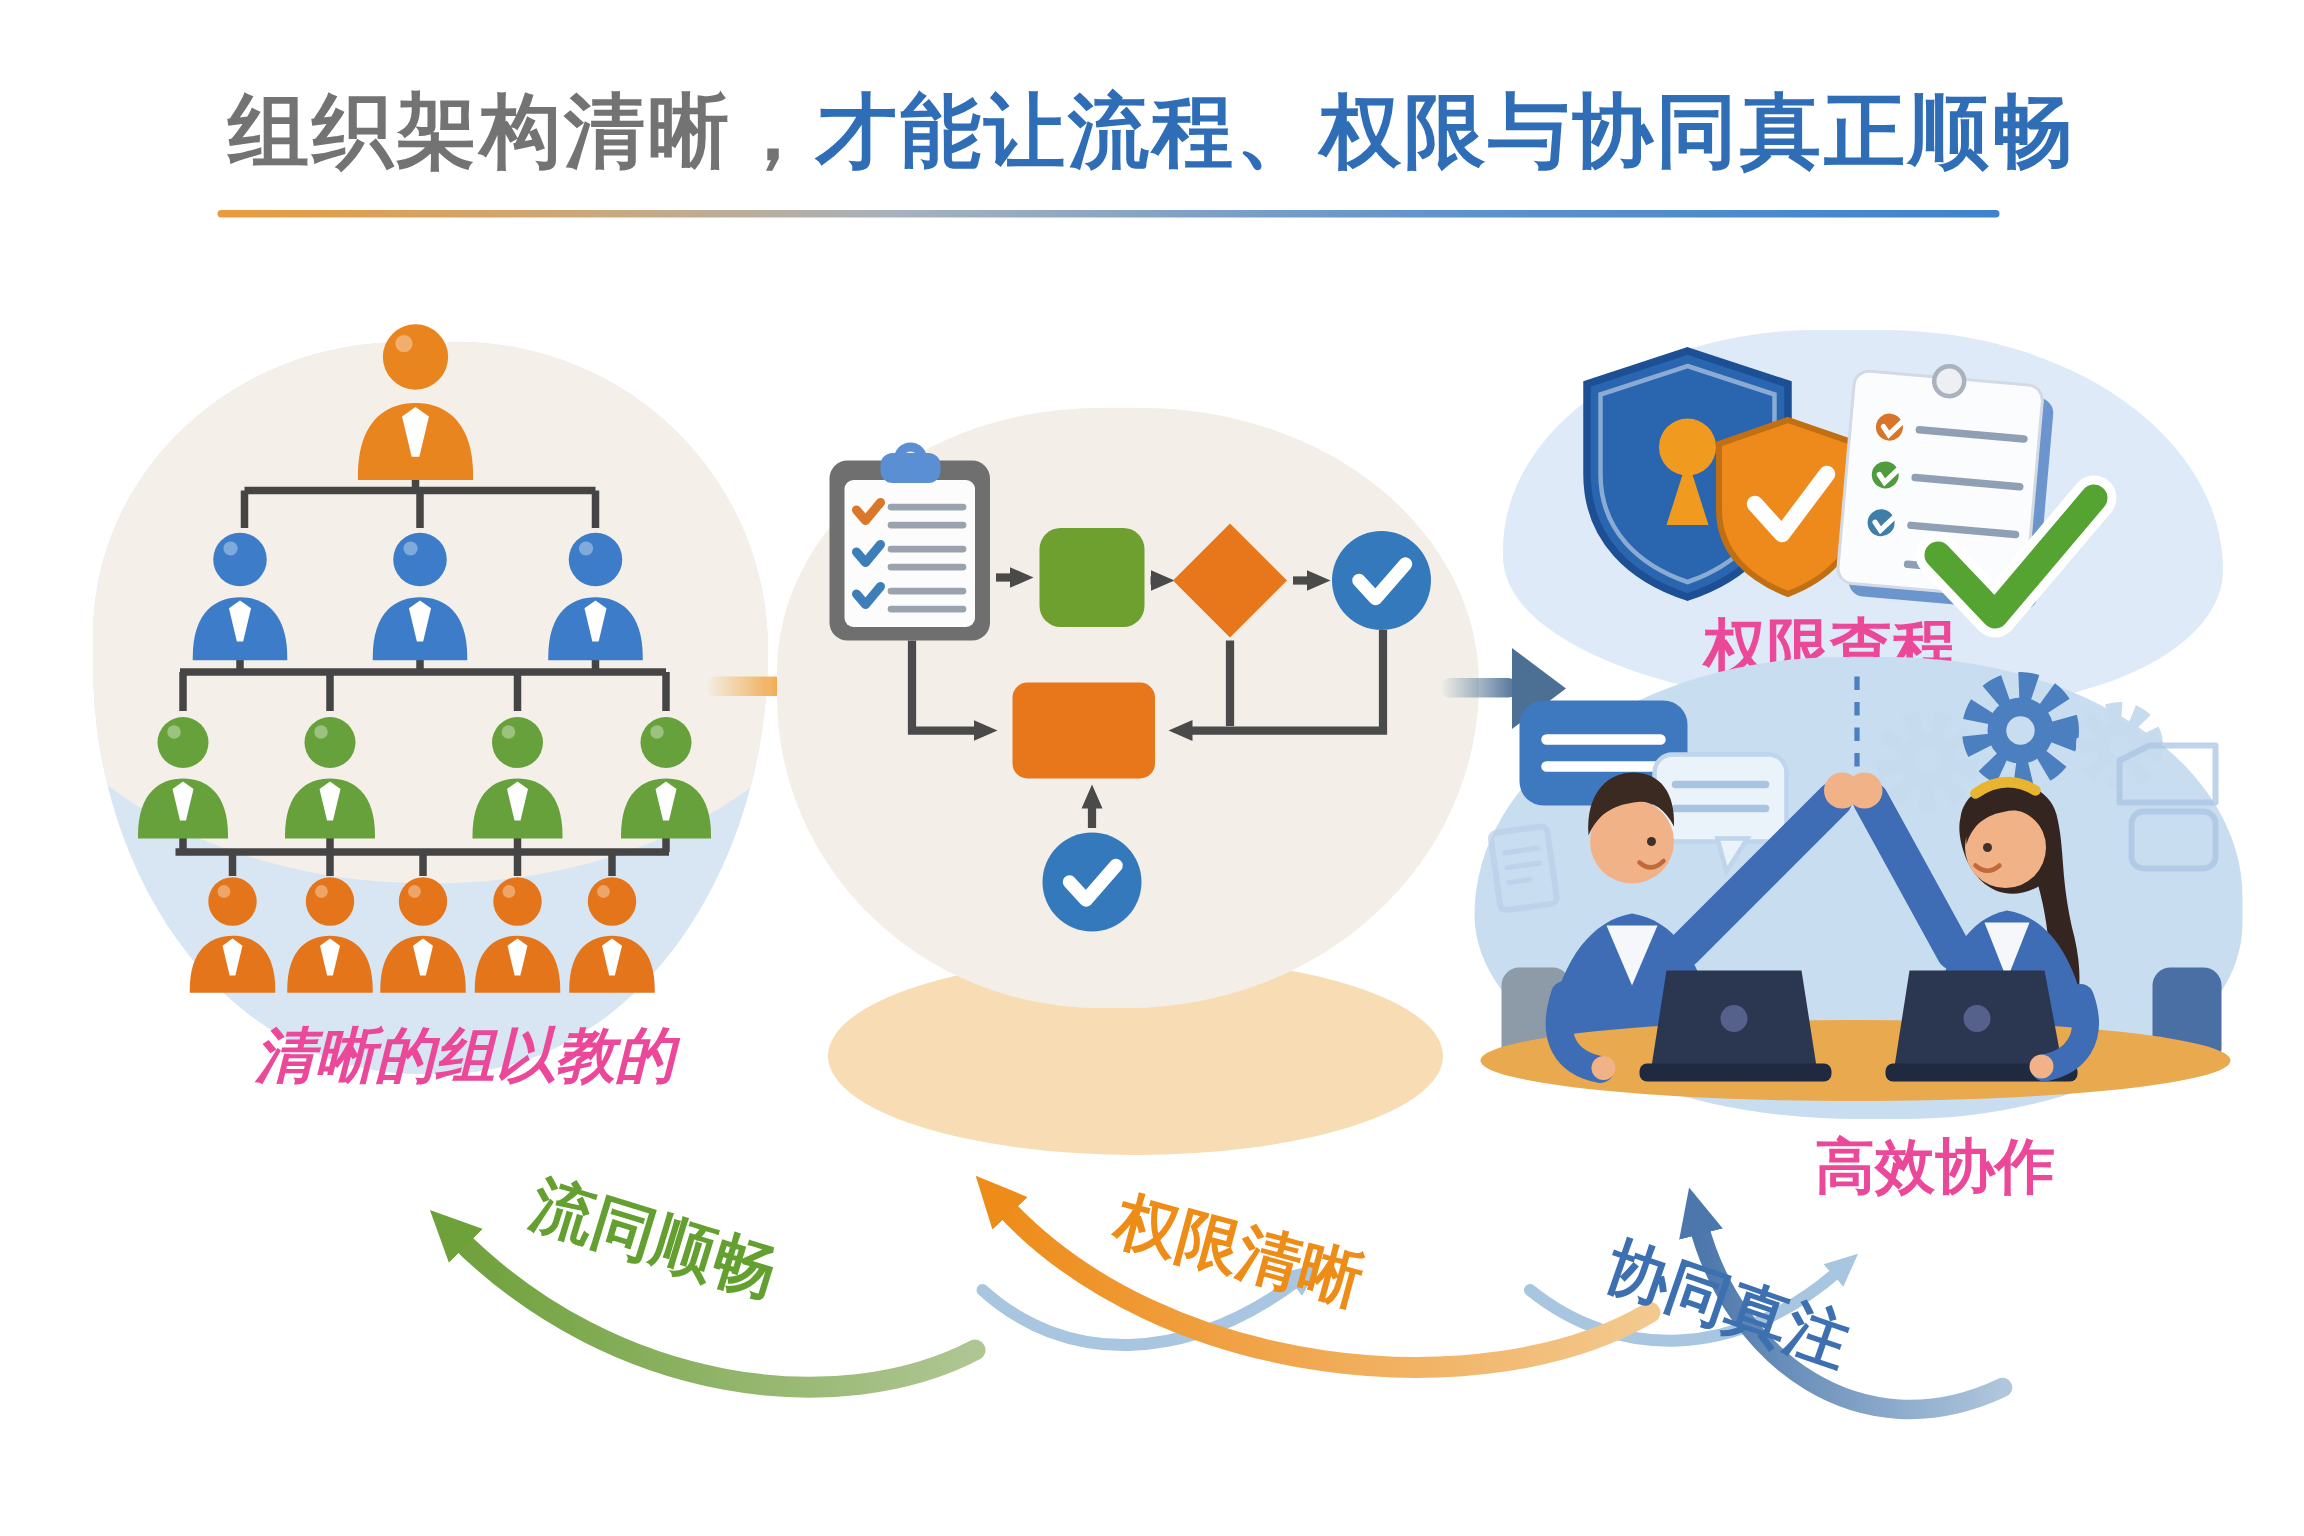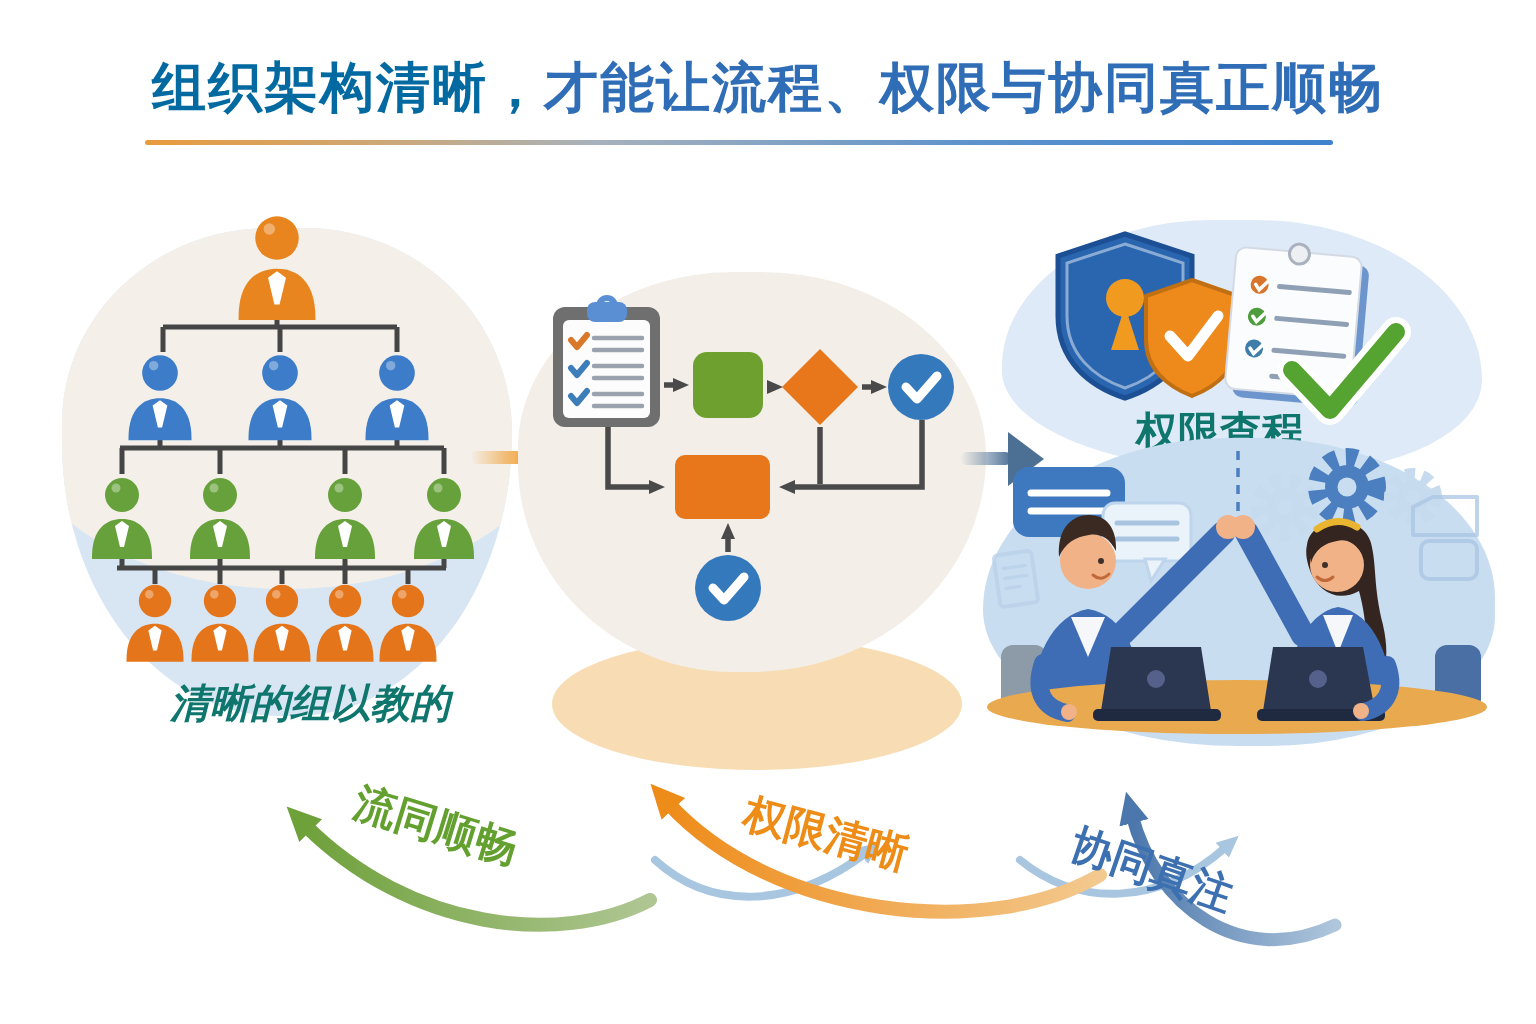--- a/index.html
+++ b/index.html
@@ -1,37 +1,37 @@
 <!DOCTYPE html>
 <html><head>
 <meta charset="utf-8">
 <style>
   html,body{margin:0;padding:0;background:#fff;}
   .stage{position:relative;width:1536px;height:1024px;background:#ffffff;overflow:hidden;
          font-family:"Liberation Sans","DejaVu Sans",sans-serif;}
   .abs{position:absolute;}
   
   .title{left:0;top:52px;width:1536px;text-align:center;font-size:54px;font-weight:900;letter-spacing:2px;white-space:nowrap;}
-  .title .t-orange{color:#0369a1;}
+  .title .t-orange{color:#737373;}
   .title .t-blue{color:#2F6DB6;}
   .title-underline{left:145px;top:140px;width:1188px;height:5px;border-radius:3px;
     background:linear-gradient(to right,#E89B3C 0%,#C9A97E 22%,#A7B2BC 38%,#5D92CC 70%,#3F83CE 100%);}
   
   .blob-left{left:62px;top:228px;width:450px;height:488px;background:#D8E6F4;
     border-radius:46% 46% 48% 48% / 40% 42% 58% 56%;overflow:hidden;}
   .blob-left .cream{position:absolute;left:-14%;top:-6%;width:128%;height:80%;background:#F4F0E9;border-radius:50%;}
   .blob-mid-peach{left:552px;top:638px;width:410px;height:132px;background:#F8DDB4;border-radius:50%;}
   .blob-mid{left:518px;top:272px;width:468px;height:400px;background:#F3EFE8;
     border-radius:46% 48% 50% 46% / 44% 46% 54% 52%;}
   .blob-right-top{left:1002px;top:220px;width:480px;height:252px;background:#DEEAF7;
     border-radius:48% 52% 42% 58% / 64% 70% 40% 44%;}
   .blob-people{left:983px;top:438px;width:512px;height:308px;background:#C9DDF1;
     border-radius:50% 48% 46% 52% / 58% 54% 44% 46%;}
   
-  .sec-label{font-size:40px;font-weight:800;color:#0f766e;text-align:center;white-space:nowrap;}
+  .sec-label{font-size:40px;font-weight:800;color:#ec4899;text-align:center;white-space:nowrap;}
   .lbl-org{left:130px;top:676px;width:360px;font-style:italic;}
   .lbl-proc{left:590px;top:678px;width:360px;}
   .lbl-perm{left:1040px;top:404px;width:360px;font-size:42px;}
   .lbl-collab{left:1110px;top:750px;width:360px;}
   
   .conn-tail{height:13px;border-radius:7px;}
   .conn-tail.orange{left:470px;top:451px;width:54px;background:linear-gradient(to right,rgba(240,162,60,0),#F0A23C);}
   .conn-tail.steel{left:960px;top:452px;width:52px;background:linear-gradient(to right,rgba(76,111,148,0),#4C6F94);}
   .conn-head{width:0;height:0;border-top:27px solid transparent;border-bottom:27px solid transparent;}
   .conn-head.orange{left:520px;top:430px;border-left:36px solid #F0A23C;}
@@ -321,20 +321,21 @@
       <circle cx="333" cy="234" r="9" fill="#55618A"></circle>
       <rect x="272" y="264" width="128" height="12" rx="5" fill="#1F2940"></rect>
     </g>
     <g>
       <path d="M58,218 C48,248 60,264 82,268" stroke="#3E6DB5" stroke-width="18" fill="none" stroke-linecap="round"></path>
       <circle cx="84" cy="267" r="8" fill="#F2B287"></circle>
       <path d="M402,220 C412,248 398,263 378,267" stroke="#3E6DB5" stroke-width="18" fill="none" stroke-linecap="round"></path>
       <circle cx="376" cy="266" r="8" fill="#F2B287"></circle>
     </g>
   </svg>
+  <div class="abs sec-label lbl-collab">高效协作</div>
 
   <svg class="abs" style="left:230px;top:735px;" width="1120" height="250" viewBox="0 0 1120 250">
     <defs>
       <linearGradient id="gradGreen" x1="1" y1="0" x2="0" y2="0">
         <stop offset="0" stop-color="#AFC693"></stop>
           <stop offset="1" stop-color="#6FA13B"></stop>
       </linearGradient>
       <linearGradient id="gradOrange" x1="1" y1="0" x2="0" y2="0">
         <stop offset="0" stop-color="#F3C98F"></stop>
           <stop offset="1" stop-color="#EE8C1A"></stop>

